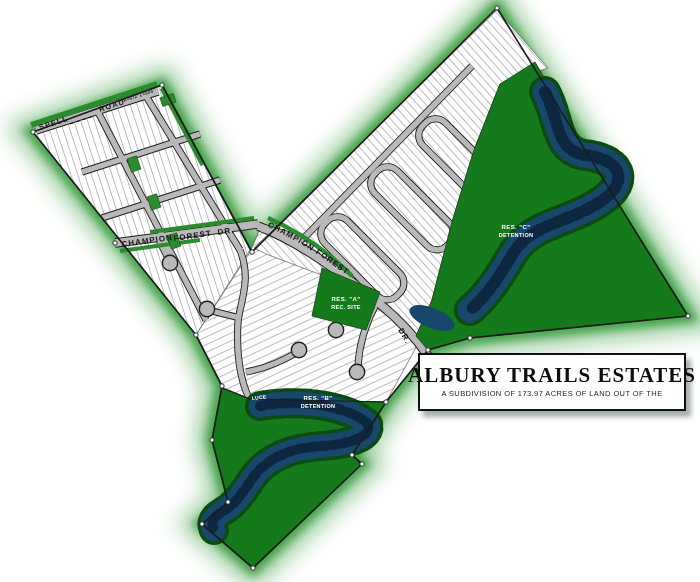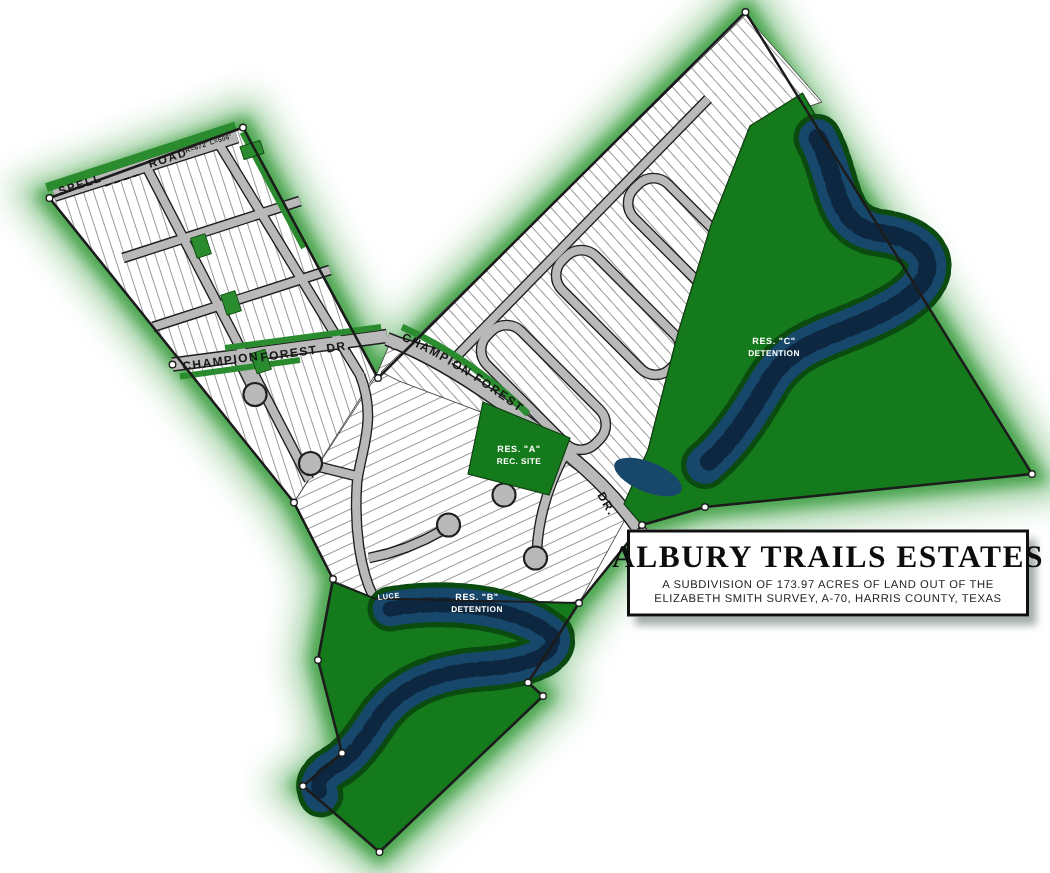--- a/index.html
+++ b/index.html
@@ -209,16 +209,15 @@
     <text class="lbl-white" x="318" y="400">RES. "B"</text>
     <text class="lbl-white-sm" x="318" y="408">DETENTION</text>
 
     <text class="lbl-white-sm" transform="translate(252,400) rotate(-6)" style="text-anchor:start;font-size:5px;">LUCE</text>
   </g>
 </svg>
 
 <div class="title-block">
   <h1>ALBURY TRAILS ESTATES</h1>
   <p>A SUBDIVISION OF 173.97 ACRES OF LAND OUT OF THE</p>
-  <p>ELIZABETH SMITH SURVEY, A-70, HARRIS COUNTY, TEXAS</p>
 </div>
 
 </div>
 
 </body></html>

